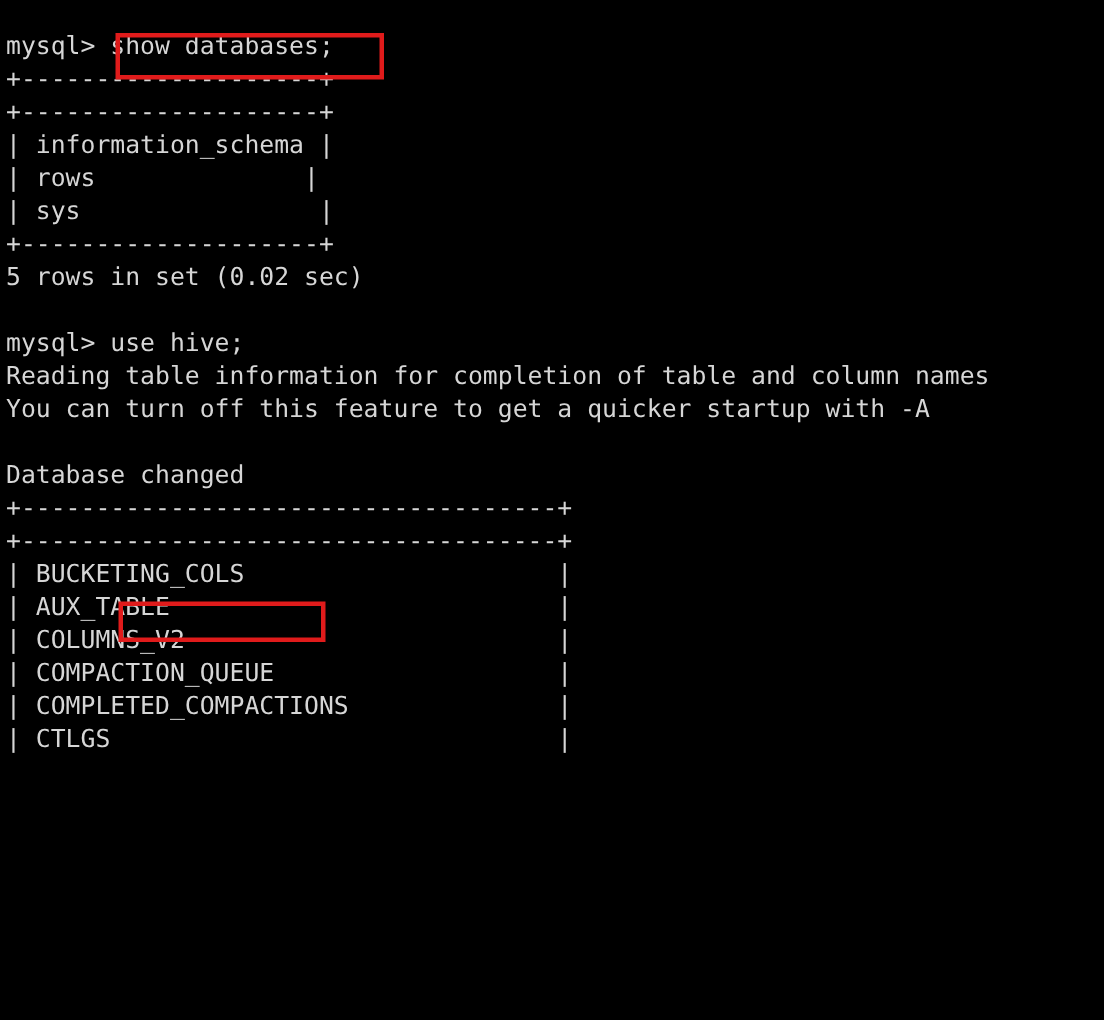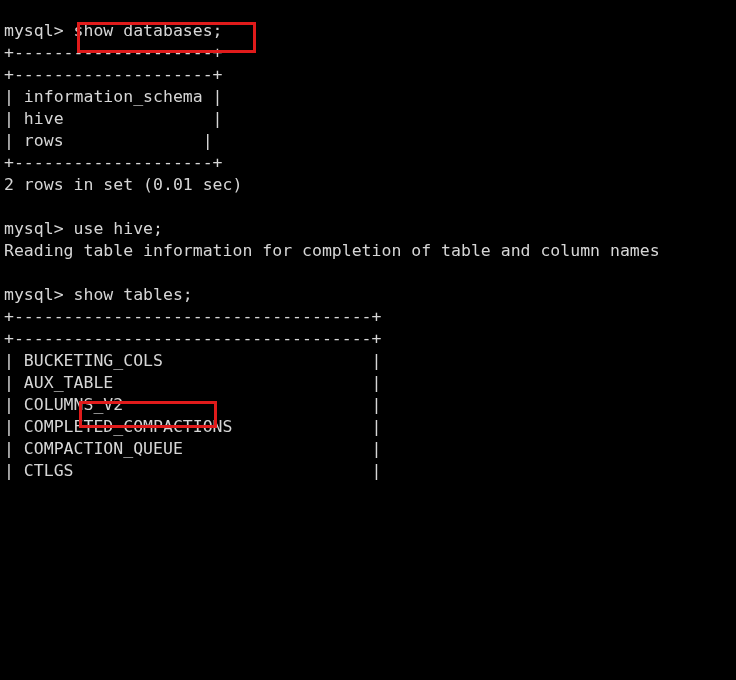--- a/index.html
+++ b/index.html
@@ -65,34 +65,35 @@
 </style>
 </head>
 <body>
 
 <div id="terminal">
   <div class="screen">
     <span class="line">mysql&gt; show databases;</span>
     <span class="line">+--------------------+</span>
     <span class="line">+--------------------+</span>
     <span class="line">| information_schema |</span>
-    <span class="line">| hive               |</span>
     <span class="line">| rows              |</span>
+    <span class="line">| sys                |</span>
     <span class="line">+--------------------+</span>
-    <span class="line">2 rows in set (0.01 sec)</span>
+    <span class="line">5 rows in set (0.02 sec)</span>
     <span class="line blank"></span>
     <span class="line">mysql&gt; use hive;</span>
     <span class="line">Reading table information for completion of table and column names</span>
+    <span class="line">You can turn off this feature to get a quicker startup with -A</span>
     <span class="line blank"></span>
-    <span class="line">mysql&gt; show tables;</span>
+    <span class="line">Database changed</span>
     <span class="line">+------------------------------------+</span>
     <span class="line">+------------------------------------+</span>
     <span class="line">| BUCKETING_COLS                     |</span>
     <span class="line">| AUX_TABLE                          |</span>
     <span class="line">| COLUMNS_V2                         |</span>
+    <span class="line">| COMPACTION_QUEUE                   |</span>
     <span class="line">| COMPLETED_COMPACTIONS              |</span>
-    <span class="line">| COMPACTION_QUEUE                   |</span>
     <span class="line">| CTLGS                              |</span>
   </div>
 
   <div class="annot" id="annot-show-databases"></div>
   <div class="annot" id="annot-show-tables"></div>
 </div>
 
 </body></html>

